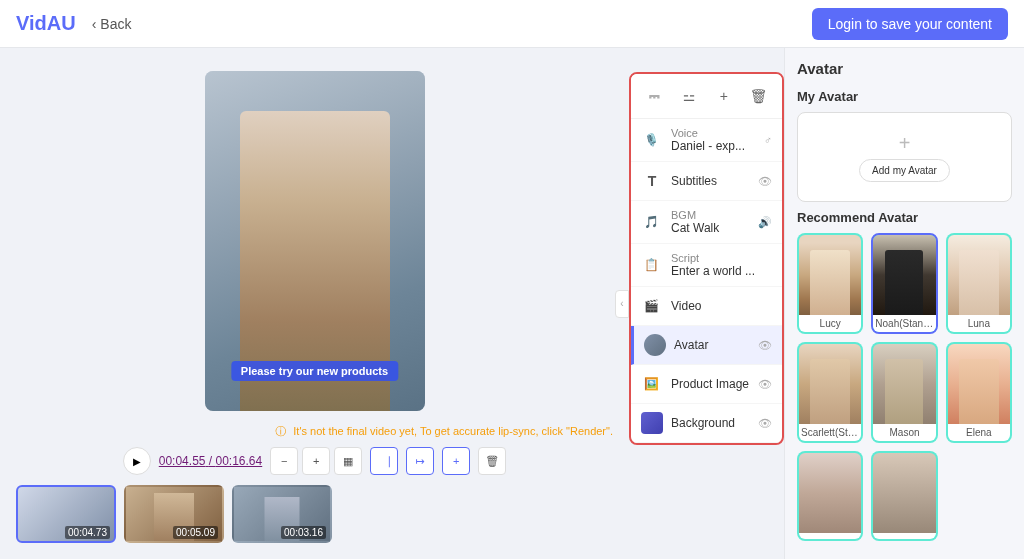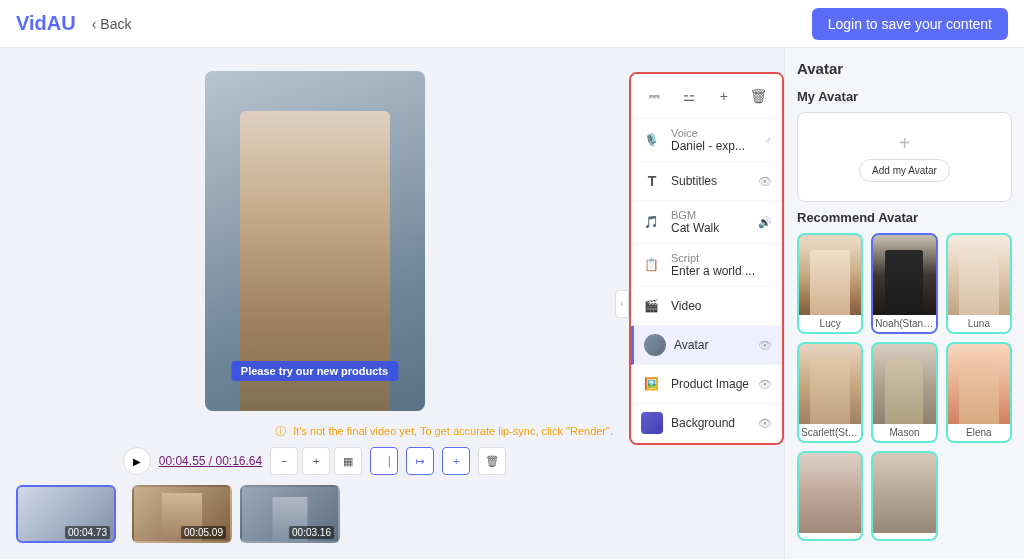--- a/index.html
+++ b/index.html
@@ -66,21 +66,21 @@
     .film-item {
       flex-shrink: 0; width: 100px; height: 58px; border-radius: 6px; background: #ccc;
       position: relative; overflow: hidden; border: 2px solid transparent;
     }
     .film-item.active { border-color: #5b6cf9; }
     .film-time {
       position: absolute; bottom: 2px; right: 4px; font-size: 10px; color: #fff;
       background: rgba(0,0,0,0.5); padding: 1px 3px; border-radius: 2px;
     }
     .film-bg-1 { background: linear-gradient(135deg, #d0d8e8 0%, #8090a8 100%); }
-    .film-bg-2 { background: linear-gradient(135deg, #c8b090 0%, #806040 100%); margin-left: 8px; }
+    .film-bg-2 { background: linear-gradient(135deg, #c8b090 0%, #806040 100%); }
     .film-bg-3 { background: linear-gradient(135deg, #98a8b8 0%, #607080 100%); }
 
     
     .toolbar-panel {
       width: 155px; background: #fff; border: 2px solid #e05050; border-radius: 8px;
       margin: 12px 0; display: flex; flex-direction: column; flex-shrink: 0;
       overflow: hidden; position: relative; z-index: 2;
     }
     .toolbar-top {
       display: flex; align-items: center; justify-content: space-around;

